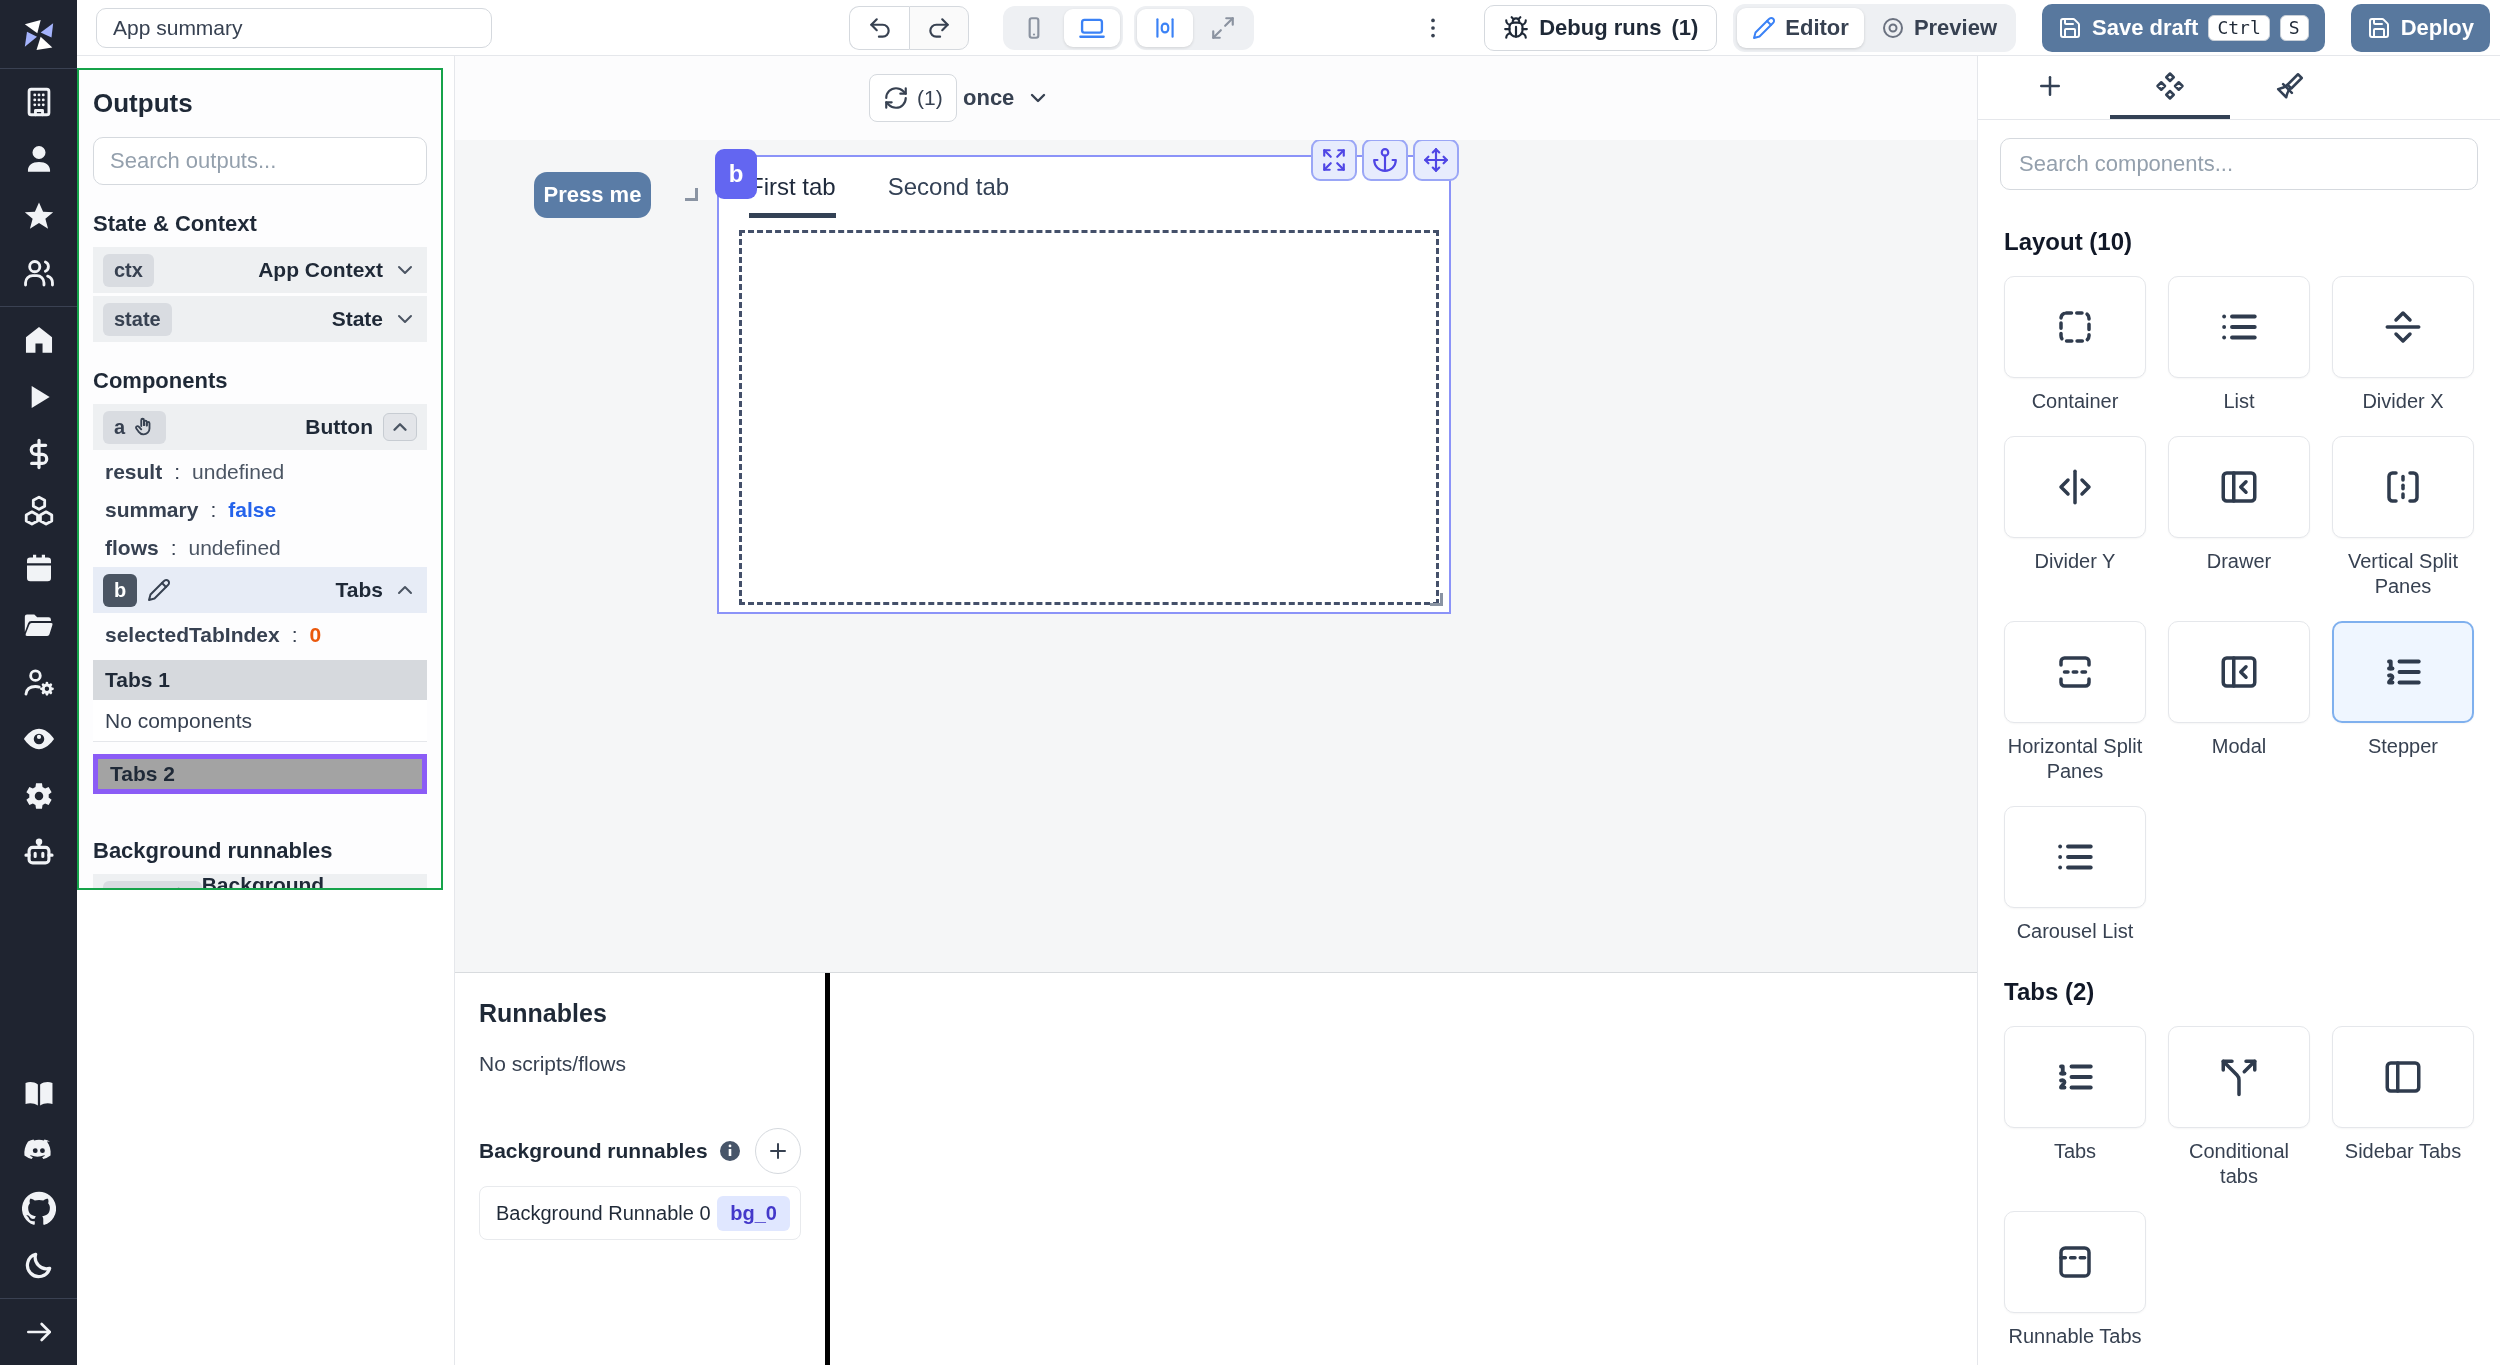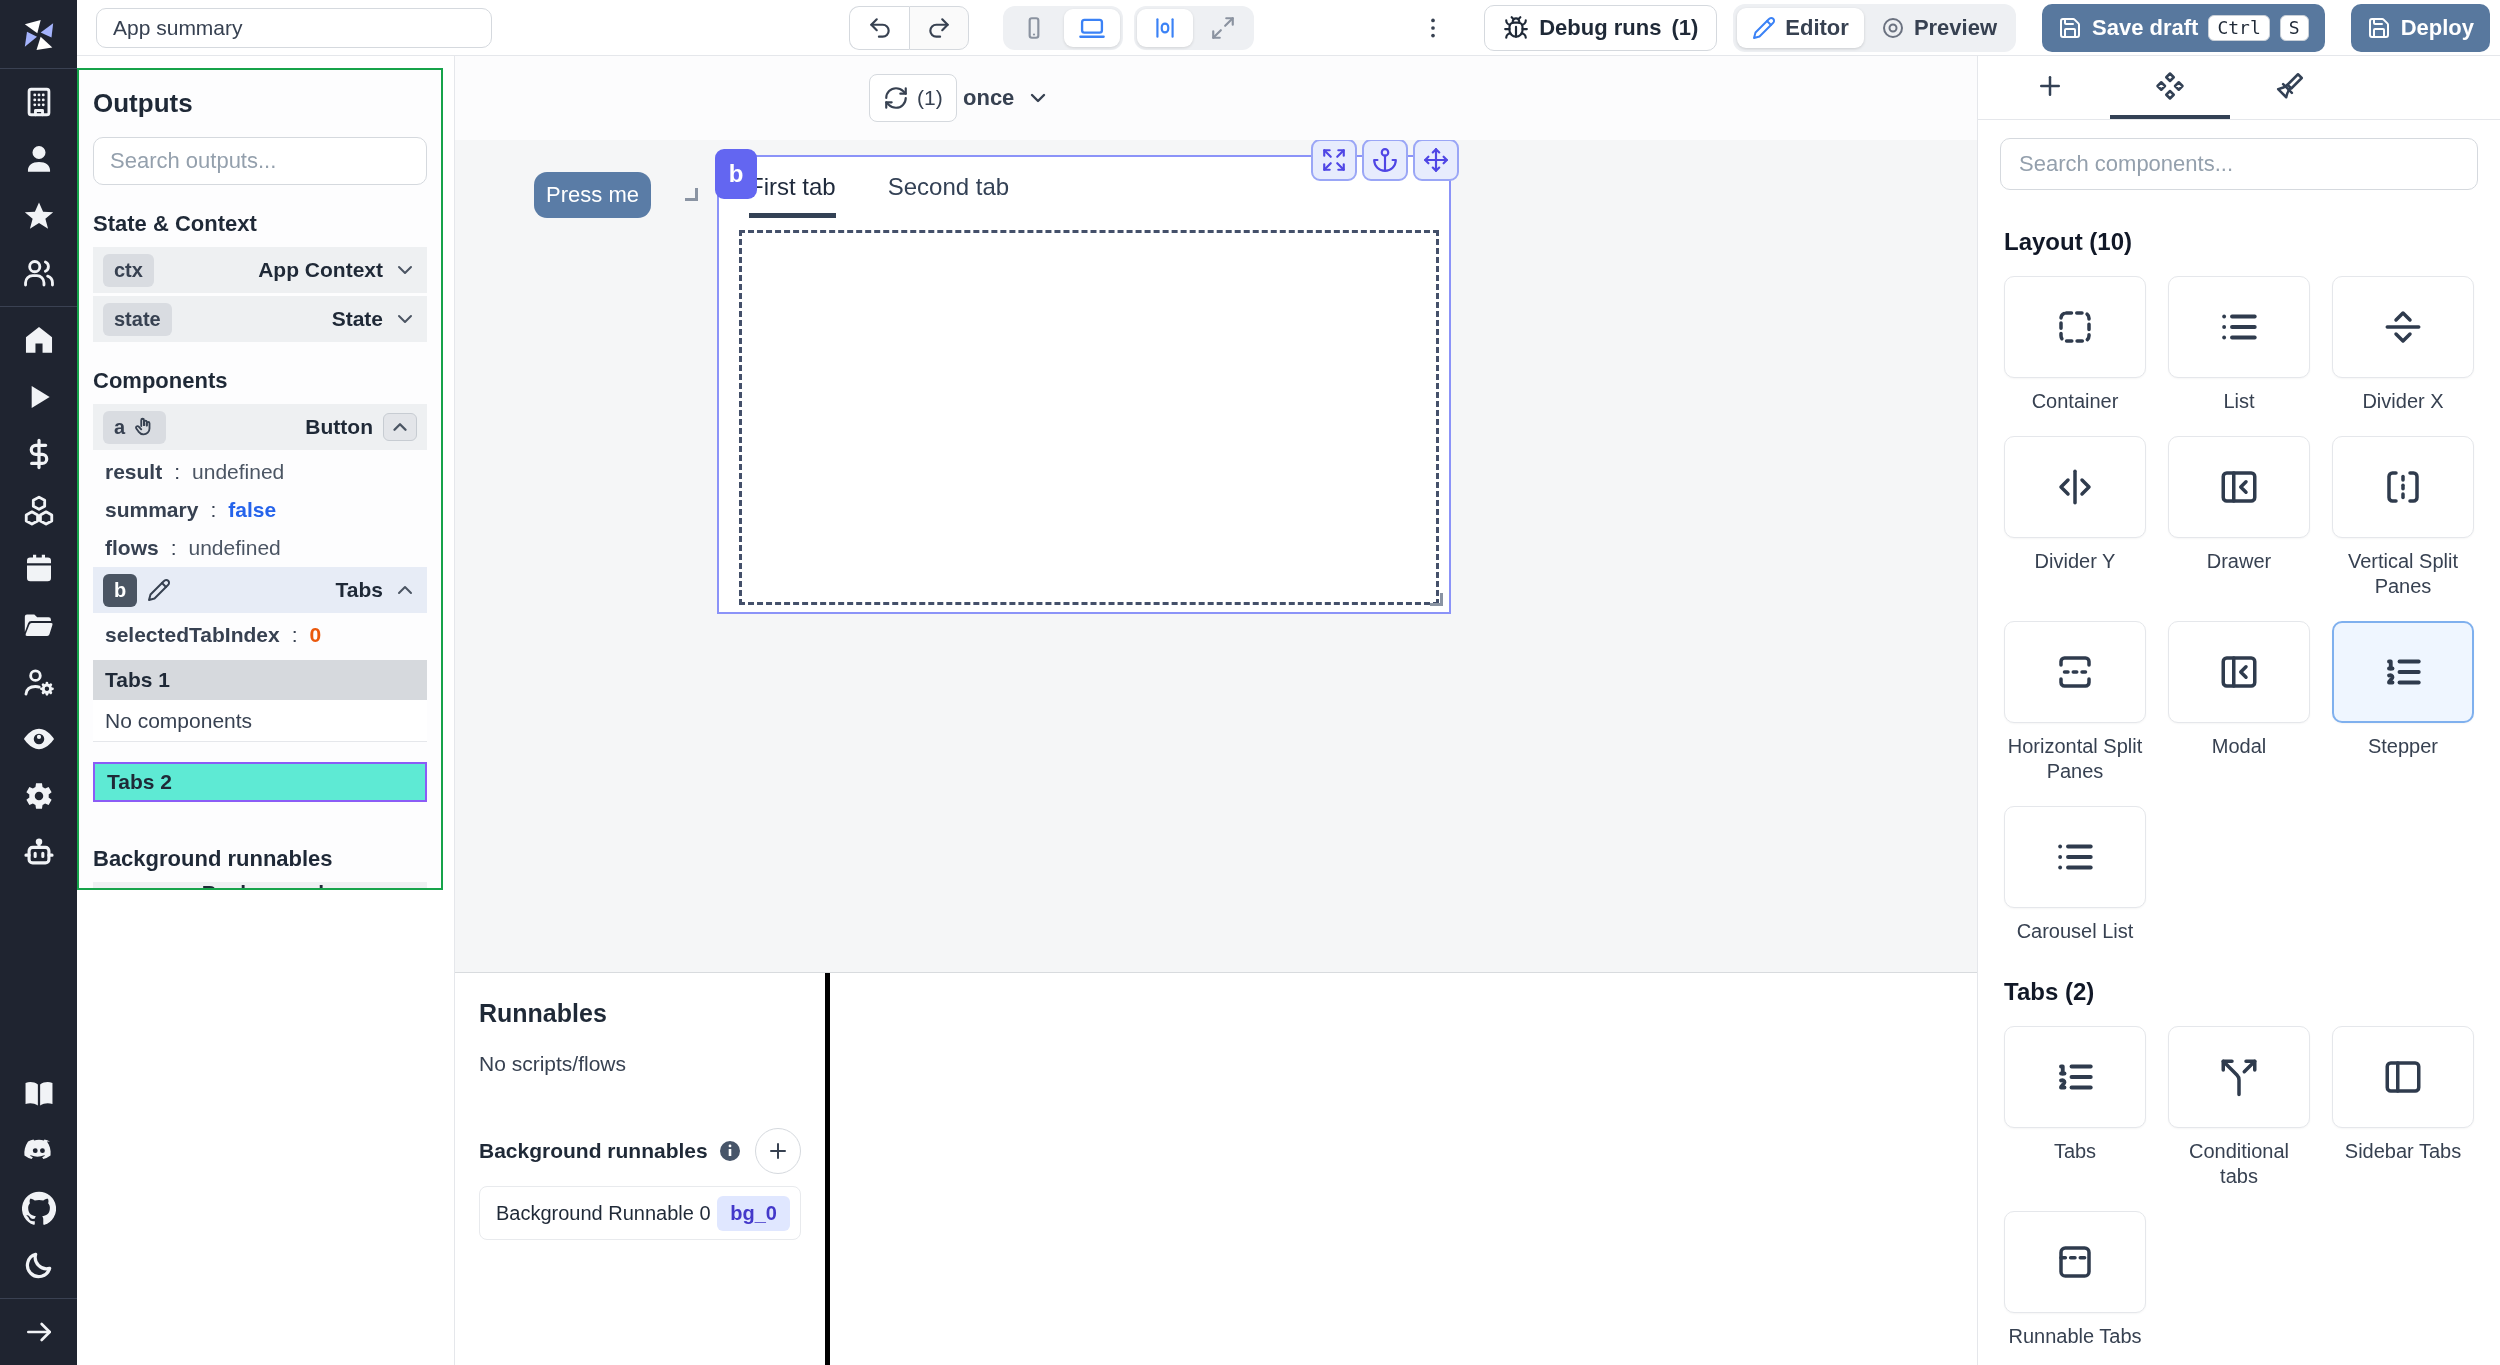--- a/index.html
+++ b/index.html
@@ -47,37 +47,37 @@
   .o-badge.dark{background:#4b5563;color:#fff}
   .o-type{margin-left:auto;font-size:21px;font-weight:700;color:#1f2937}
   .o-chev{margin-left:10px;color:#4b5563;display:flex}
   .o-chev.boxed{background:#e3e5e9;border:1px solid #c7ccd2;border-radius:6px;padding:2px 5px}
   .kv{display:flex;align-items:center;gap:12px;font-size:21px;padding:7px 12px;color:#374151}
   .kv .k{font-weight:600;color:#374151}
   .v-undef{color:#4b5563}
   .v-false{color:#2563eb;font-weight:700}
   .v-zero{color:#ea580c;font-weight:700}
   .sub-hdr{height:40px;display:flex;align-items:center;padding:0 12px;font-size:21px;font-weight:700;color:#1f2937;background:#d6d9dd;margin-top:6px}
-  .sub-hdr.lite{background:#5eead4;border:2px solid #8b5cf6;margin-top:20px}
+  .sub-hdr.lite{background:#a3a3a3;border:5px solid #8b5cf6;margin-top:12px}
   .sub-empty{height:42px;display:flex;align-items:center;padding:0 12px;font-size:21px;color:#374151;border-bottom:1px solid #e5e7eb;background:#fff}
 
   
   .canvas-area{position:absolute;left:455px;top:56px;width:1522px;bottom:0;background:#fff}
   .canvas-toolbar{position:absolute;left:0;top:0;right:0;height:84px;background:#fcfcfd}
   .refresh-chip{position:absolute;left:414px;top:18px;height:48px;border:1px solid #d5d9de;border-radius:8px;background:#fff;display:flex;align-items:center;gap:8px;padding:0 13px;font-size:21px;color:#374151;cursor:pointer}
   .freq{position:absolute;left:508px;top:18px;height:48px;display:flex;align-items:center;gap:12px;font-size:22px;font-weight:600;color:#374151;cursor:pointer}
   .ct-right{position:absolute;right:20px;top:0;height:84px;display:flex;align-items:center;gap:56px}
   .hidebar{display:flex;align-items:center;gap:14px;font-size:21px;color:#374151}
   .toggle{width:46px;height:26px;border-radius:13px;background:#e2e5e9;position:relative;cursor:pointer}
   .toggle .knob{position:absolute;left:2px;top:2px;width:22px;height:22px;border-radius:50%;background:#fff;box-shadow:0 1px 2px rgba(0,0,0,.25)}
   .author{display:flex;align-items:center;gap:10px;font-size:21px;color:#374151}
   .info-ic{color:#475569}
 
   .canvas{position:absolute;left:0;top:84px;right:0;height:832px;background:#f5f6f7;overflow:hidden}
-  .press-me{position:absolute;left:79px;top:32px;width:117px;height:46px;background:#5a7ca6;color:#fff;font-weight:400;font-size:22px;border:none;border-radius:13px;cursor:pointer;font-family:inherit}
+  .press-me{position:absolute;left:79px;top:32px;width:117px;height:46px;background:#5a7ca6;color:#fff;font-weight:700;font-size:22px;border:none;border-radius:13px;cursor:pointer;font-family:inherit}
   .corner{position:absolute;width:13px;height:13px;border-right:3px solid #8a94a3;border-bottom:3px solid #8a94a3}
   .tabs-comp{position:absolute;left:262px;top:15px;width:734px;height:459px;border:2px solid #8b93f8;background:#fff}
   .comp-badge{position:absolute;left:-4px;top:-8px;width:42px;height:50px;background:#6366f1;border-radius:9px;color:#fff;font-size:24px;font-weight:700;display:flex;align-items:center;justify-content:center;z-index:2;cursor:grab}
   .comp-ctrls{position:absolute;right:-10px;top:-18px;display:flex;gap:5px;z-index:2}
   .comp-ctrl{width:46px;height:42px;background:#e7ecfd;border:2px solid #9aa6f6;border-radius:9px;color:#4f46e5;display:flex;align-items:center;justify-content:center;cursor:pointer}
   .tabrow{display:flex;gap:52px;padding:16px 0 0 30px}
   .tab-item{font-size:24px;color:#1e293b;padding-bottom:12px;cursor:pointer}
   .tab-item.active{border-bottom:5px solid #334155;font-weight:400}
   .tab-item.inactive{color:#334155}
   .dashed-box{position:absolute;left:20px;top:73px;width:700px;height:375px;border:3px dashed #44506a;background:#fff}

